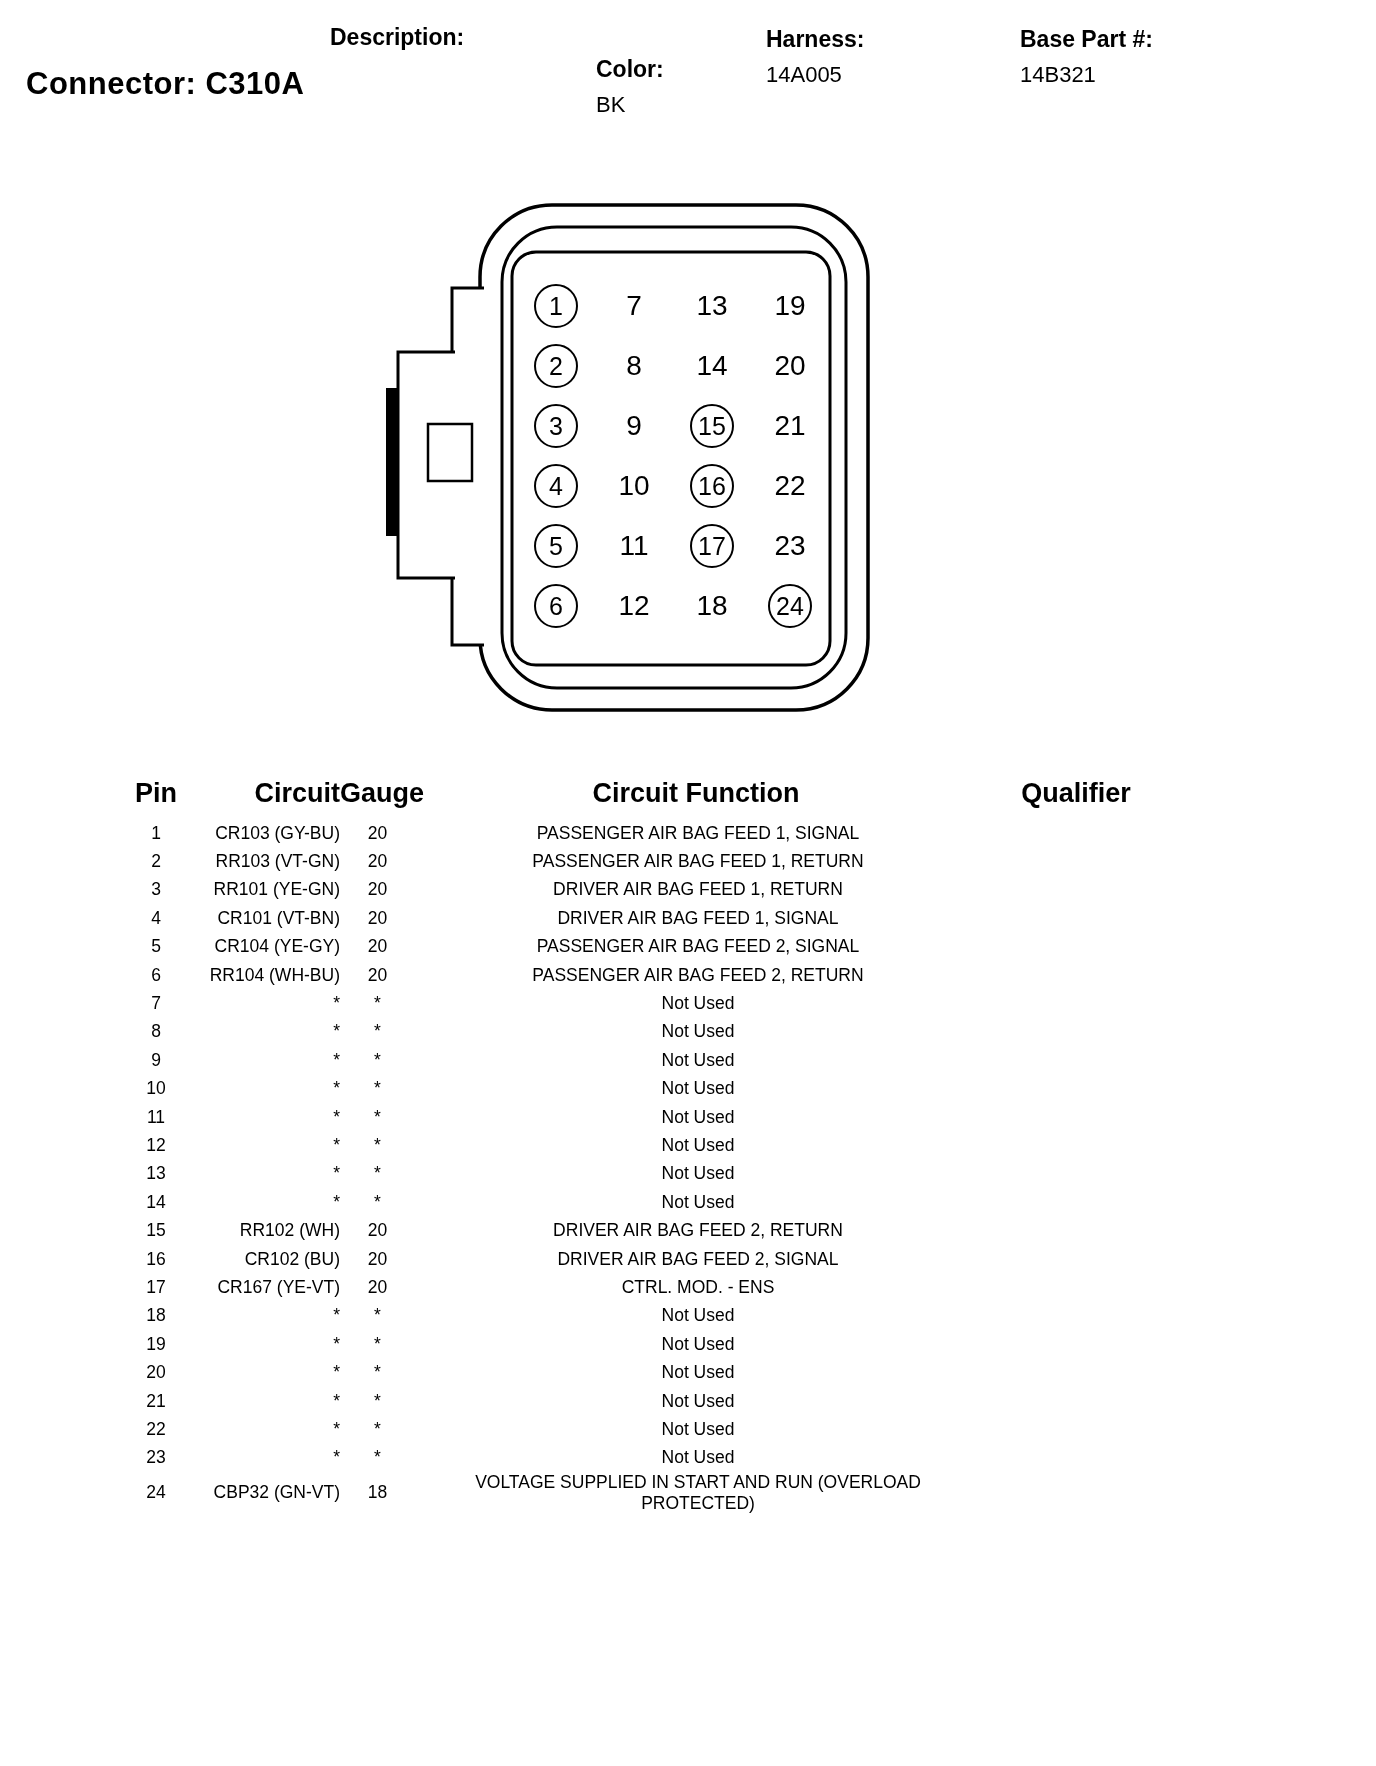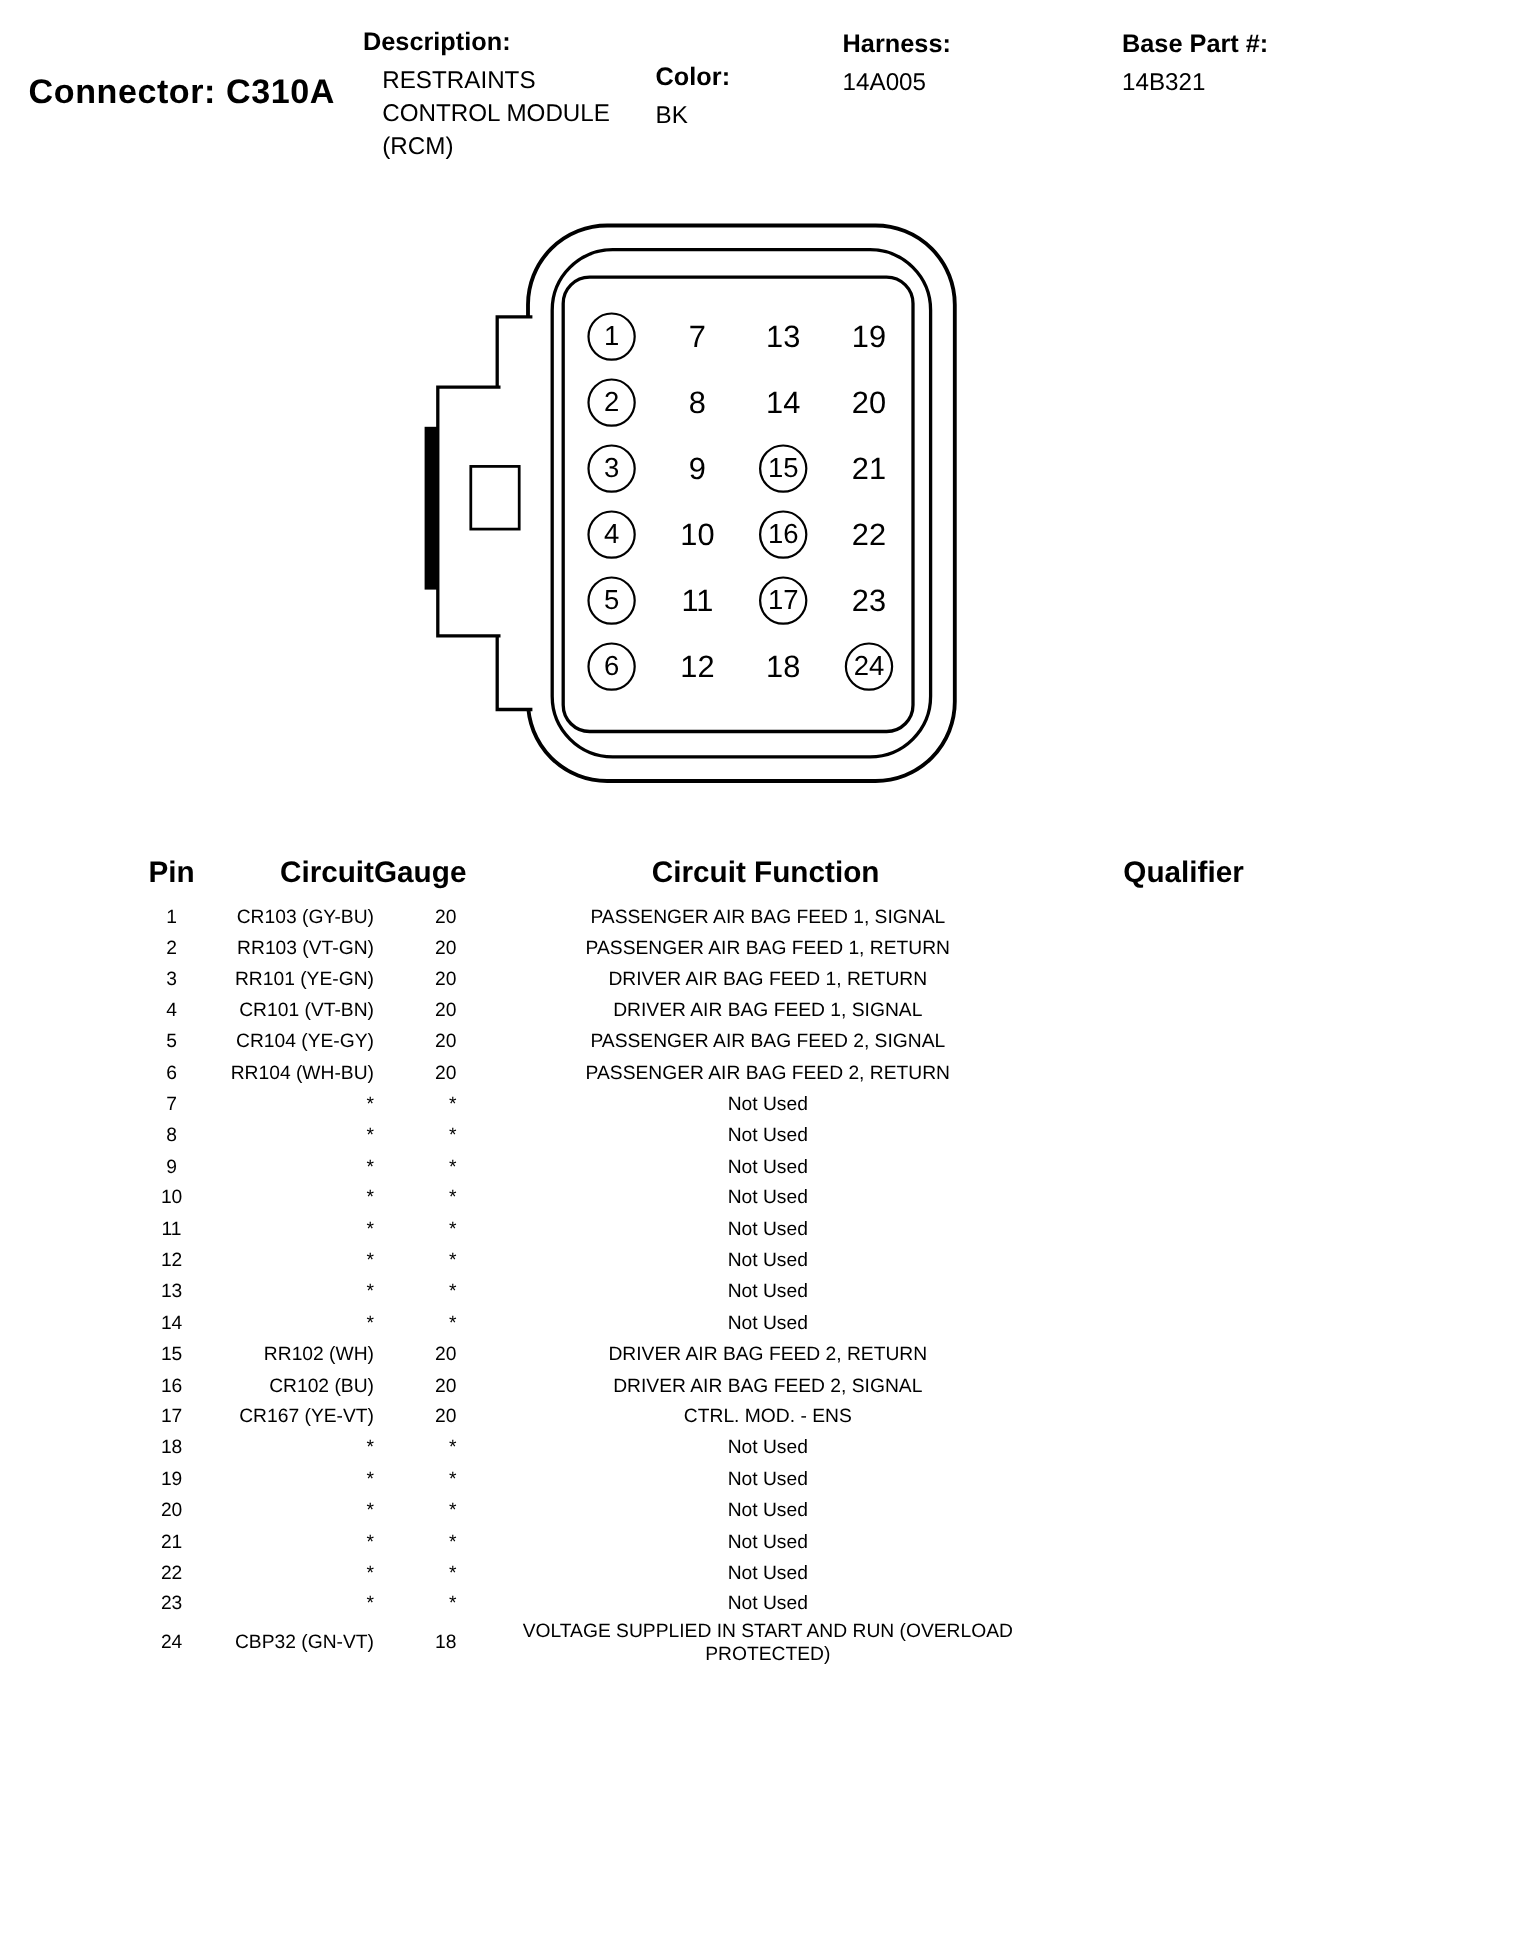--- a/index.html
+++ b/index.html
@@ -39,35 +39,34 @@
   table.pinout {
     position:absolute; left:130px; top:778px; width:1045px;
     border-collapse:collapse; table-layout:fixed;
   }
   table.pinout th {
     font-size:27px; font-weight:bold; padding:0 0 10px 0; vertical-align:top;
   }
   table.pinout td { font-size:17.5px; height:28.4px; padding:0; vertical-align:middle; }
   .c-pin       { width:52px;  text-align:center; }
   .c-circuit   { width:158px; text-align:right; }
-  .c-gauge     { width:75px;  text-align:right; }
+  .c-gauge     { width:75px;  text-align:center; }
   .c-function  { width:562px; text-align:center; padding-left:4px !important; }
   th.c-function{ text-align:center; padding-left:0 !important; }
   .c-qualifier { width:198px; text-align:center; }
 </style>
 </head>
 <body>
 
 <div>
 
   <div class="hdr-connector">Connector: C310A</div>
 
   <div class="hdr-block blk-desc">
     <div class="hdr-label">Description:</div>
-    <div class="hdr-value">RESTRAINTS CONTROL MODULE (RCM)</div>
   </div>
 
   <div class="hdr-block blk-color">
     <div class="hdr-label">Color:</div>
     <div class="hdr-value">BK</div>
   </div>
 
   <div class="hdr-block blk-harn">
     <div class="hdr-label">Harness:</div>
     <div class="hdr-value">14A005</div>

